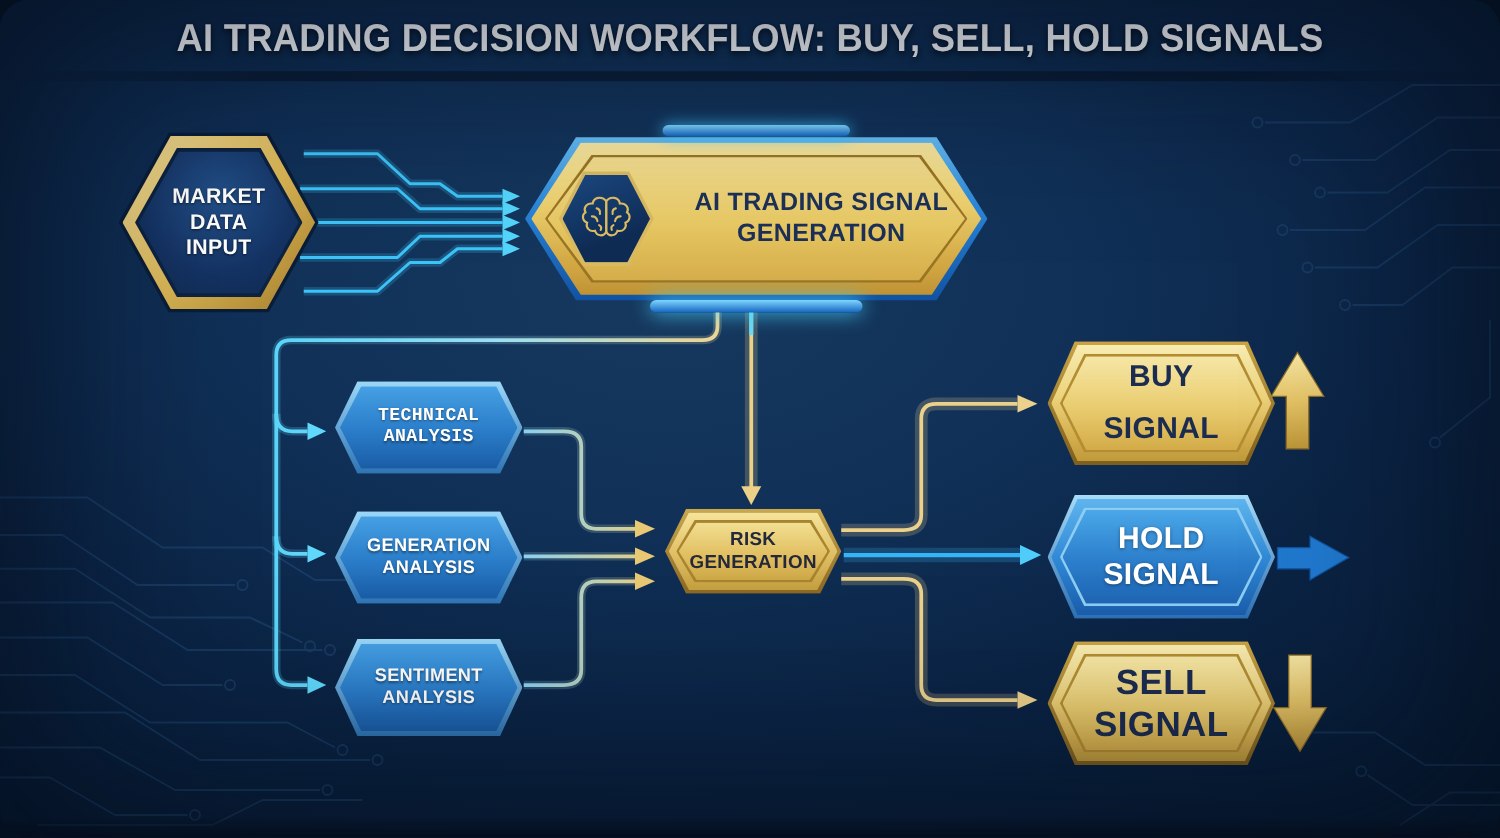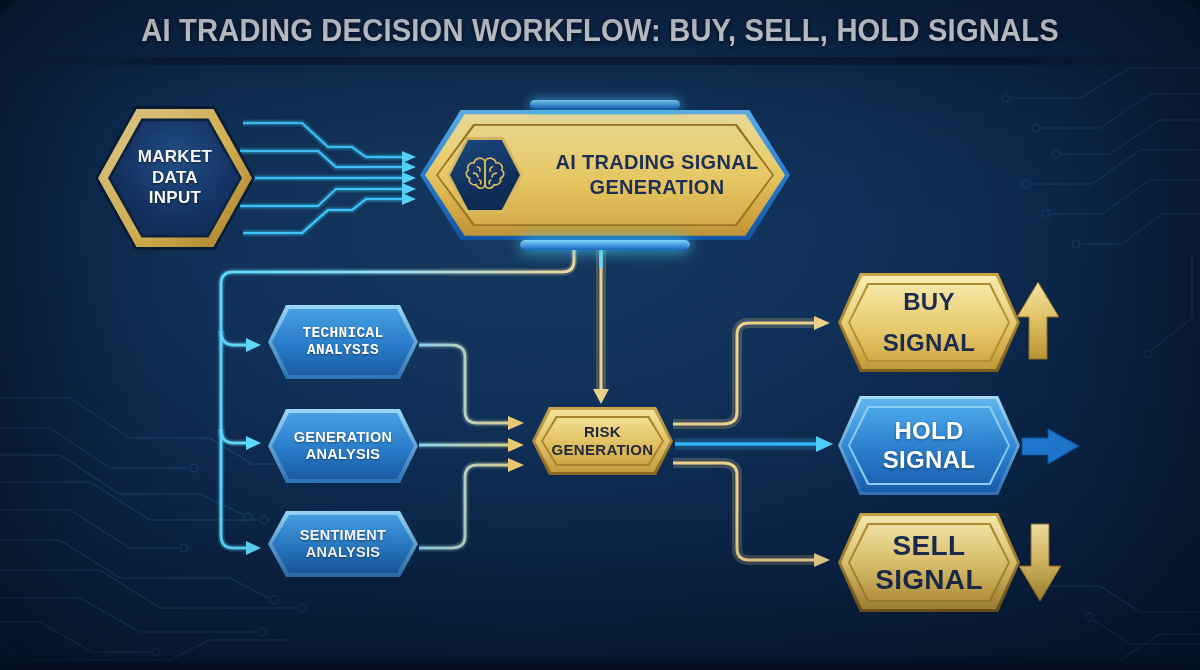--- a/index.html
+++ b/index.html
@@ -234,21 +234,21 @@
 
   <div class="node" style="left:268px;top:409px;width:150px;height:74px;">
     <div class="layer hexL" style="background:linear-gradient(180deg,#9bd7f8,#2e74b4);"></div>
     <div class="layer hexL" style="inset:4px;background:linear-gradient(180deg,#45a0e4,#2a7cc8 55%,#1a5ca6);"></div>
     <div class="lbl" style="font-size:14.5px;color:#ffffff;text-shadow:0 1px 2px rgba(0,0,0,.45);">
       <span>GENERATION</span>
       <span>ANALYSIS</span>
     </div>
   </div>
 
-  <div class="node" style="left:268px;top:511px;width:150px;height:66px;">
+  <div class="node" style="left:268px;top:511px;width:150px;height:78px;">
     <div class="layer hexL" style="background:linear-gradient(180deg,#9bd7f8,#2e74b4);"></div>
     <div class="layer hexL" style="inset:4px;background:linear-gradient(180deg,#45a0e4,#2a7cc8 55%,#1a5ca6);"></div>
     <div class="lbl" style="font-size:14.5px;color:#ffffff;text-shadow:0 1px 2px rgba(0,0,0,.45);">
       <span>SENTIMENT</span>
       <span>ANALYSIS</span>
     </div>
   </div>
 
   <div class="node" style="left:532px;top:407px;width:141px;height:68px;">
     <div class="layer hexL" style="background:linear-gradient(180deg,#caa84e,#8a6724);"></div>

